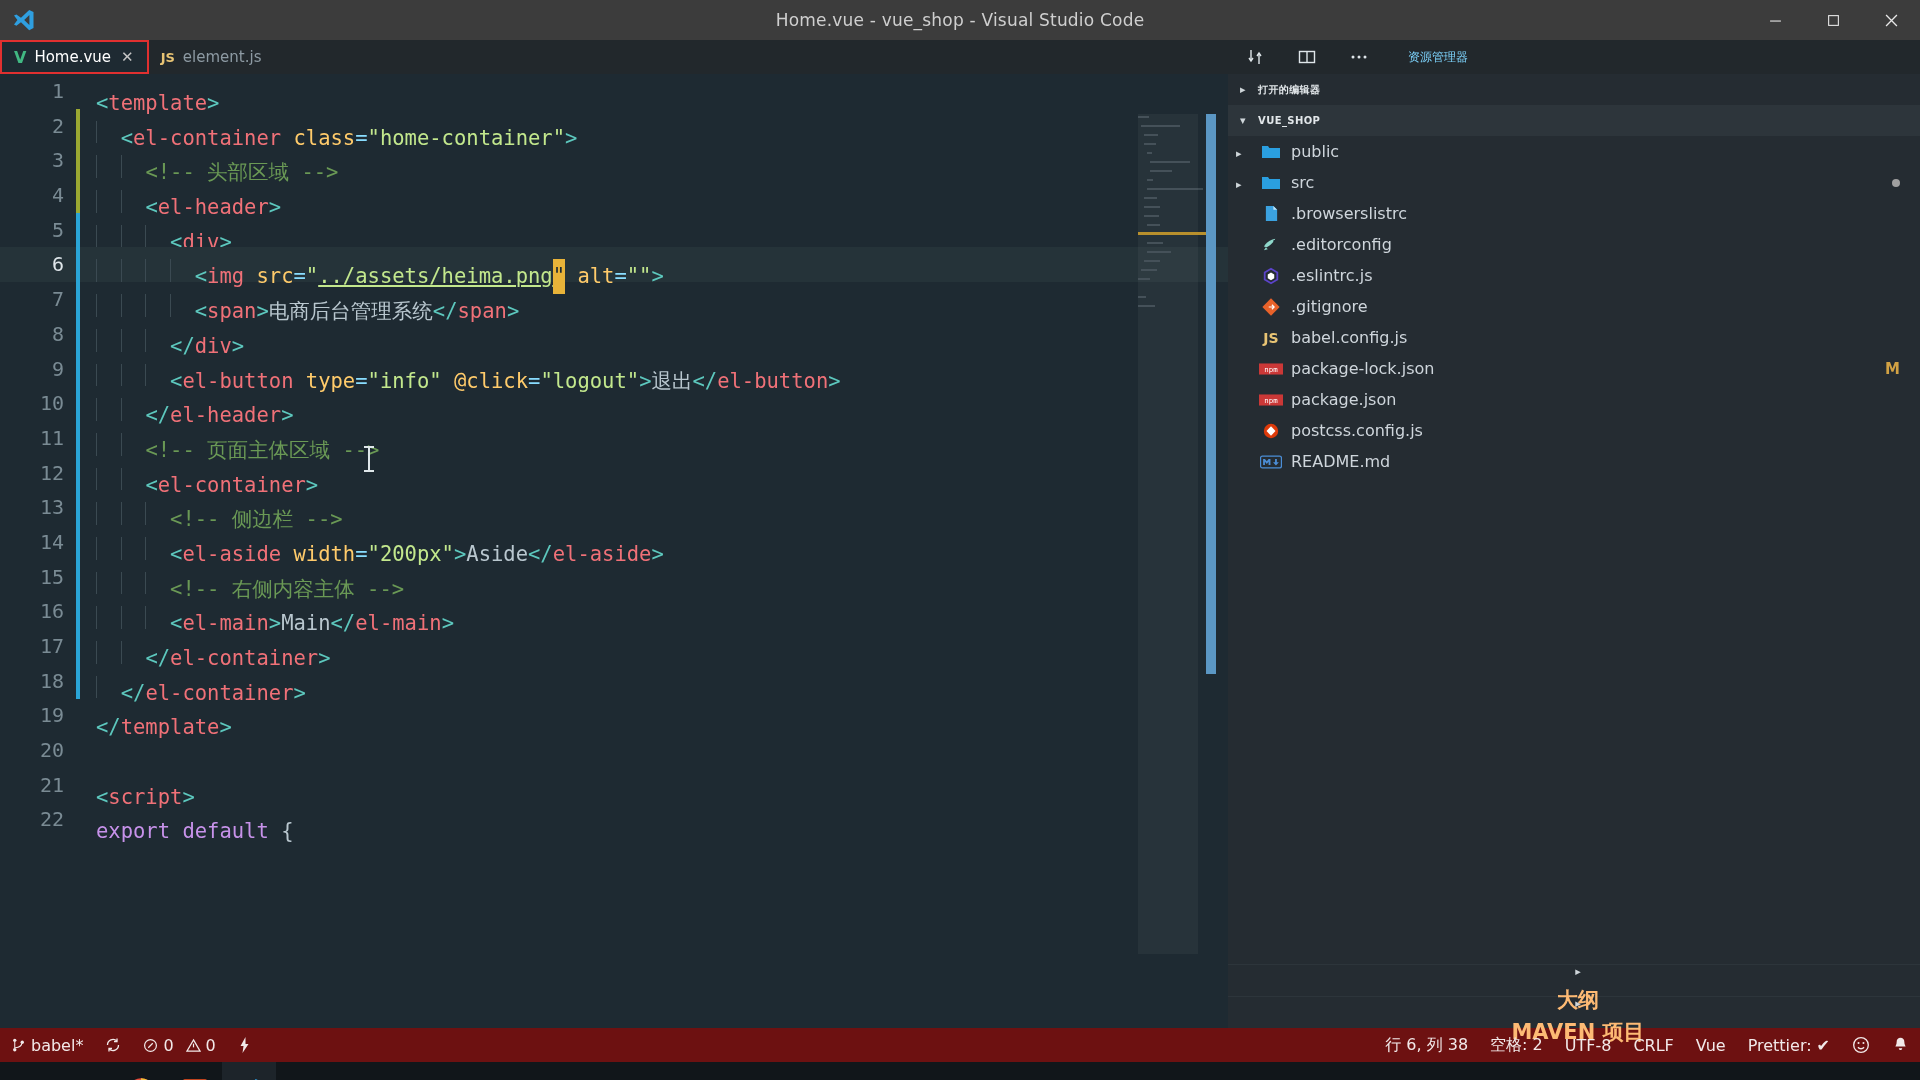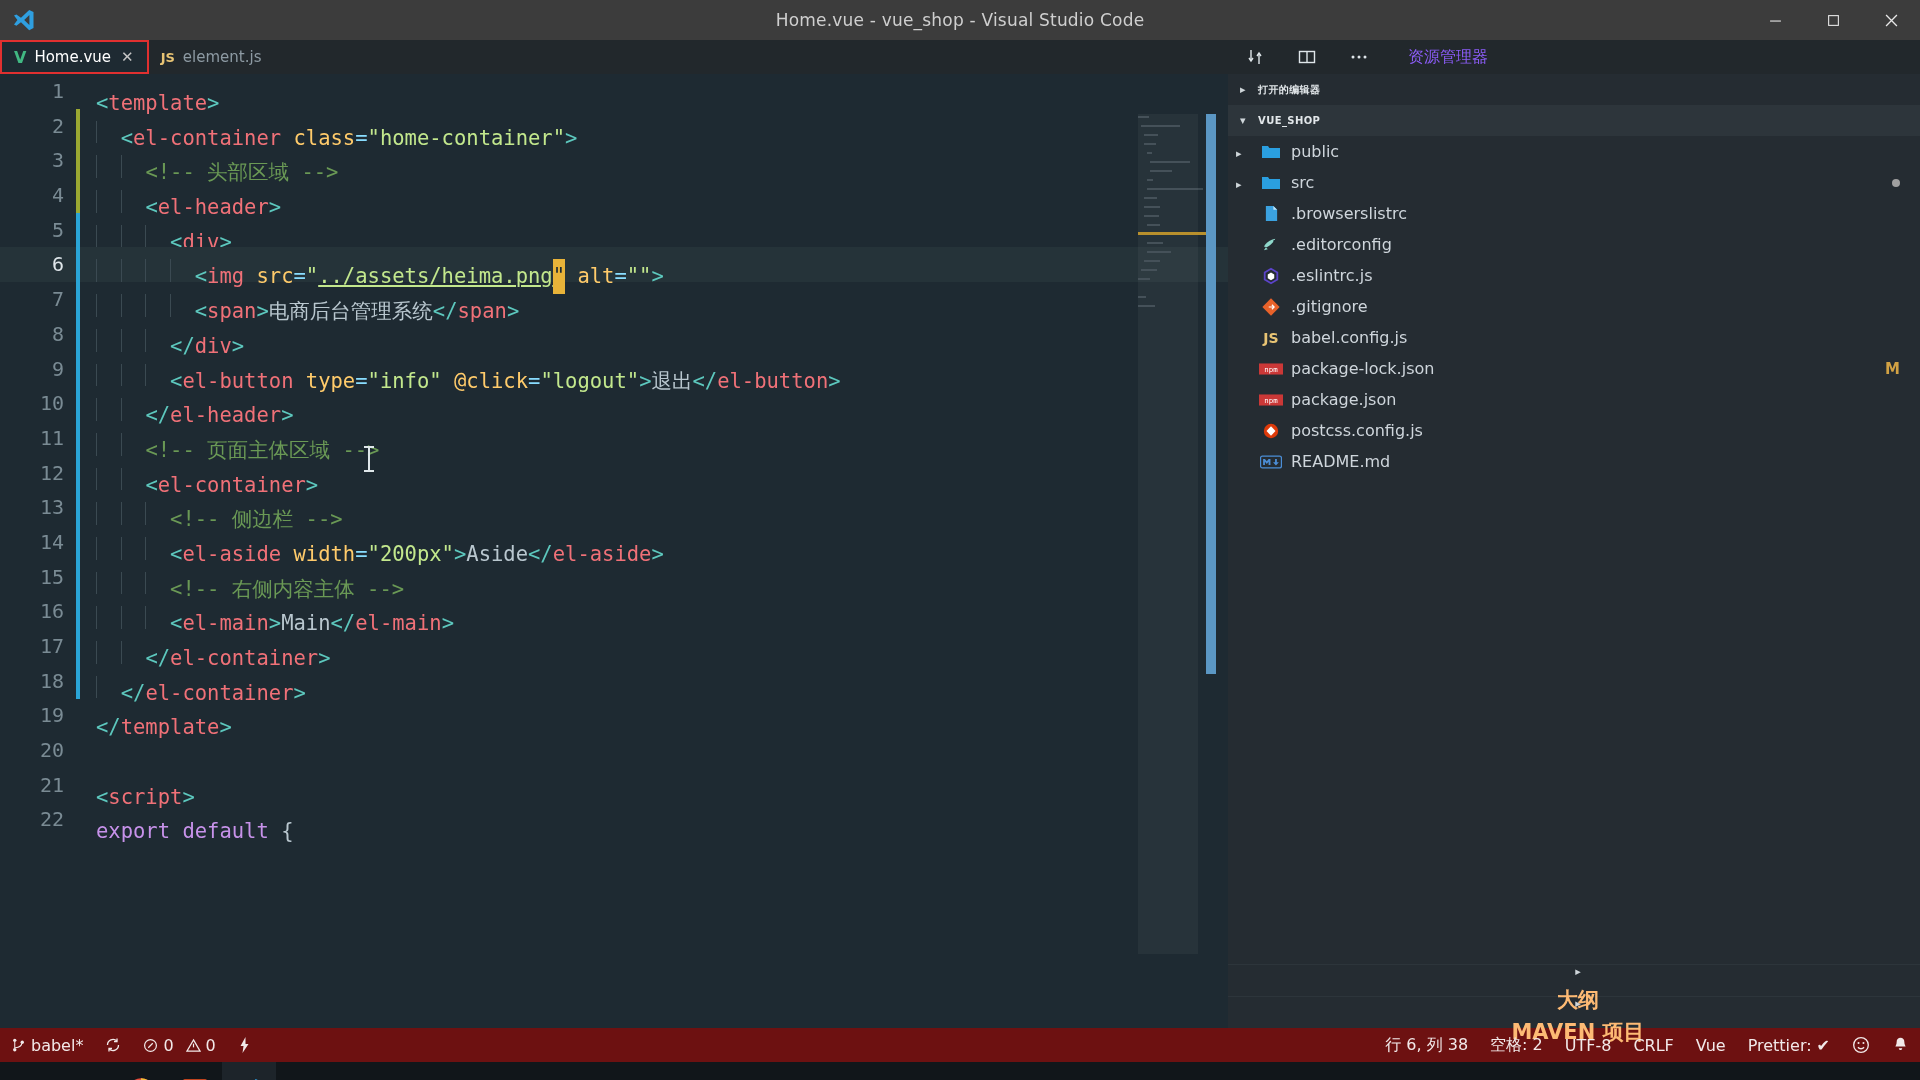--- a/index.html
+++ b/index.html
@@ -79,21 +79,21 @@
   .mm-slider{ position:absolute; right:30px; top:40px; width:60px; height:840px;
     background:rgba(255,255,255,.045); }
   .mm-hl{ position:absolute; right:22px; width:68px; height:3px; background:#b8902d; }
 
   
   .sidebar{ width:692px; background:#252c32; display:flex; flex-direction:column; }
   .side-head{ height:34px; background:#22282c; display:flex; align-items:center;
     gap:26px; padding-left:14px; color:#d2d8dc; }
   .side-head .hicon{ display:flex; align-items:center; justify-content:center;
     width:26px; height:26px; color:#dfe6ea;}
-  .side-title{ color:#8b5cf6; font-size:16px; margin-left:10px; }
+  .side-title{ color:#7dd3fc; font-size:12px; margin-left:10px; }
 
   .side-body{ flex:1; overflow:hidden; }
   .sec-head{ height:31px; display:flex; align-items:center; gap:8px; padding-left:8px;
     font-size:10px; font-weight:bold; color:#e2e7ea; letter-spacing:.4px; }
   .sec-head.root{ background:#2d353b; }
   .caret{ width:14px; font-size:11px; color:#cfd6da; text-align:center; }
   .caret.closed:after{ content:"\25B8"; }
   .caret.open:after  { content:"\25BE"; }
   .row{ height:31px; display:flex; align-items:center; font-size:16px; color:#cfd6dc;
     padding-left:8px; position:relative;}

